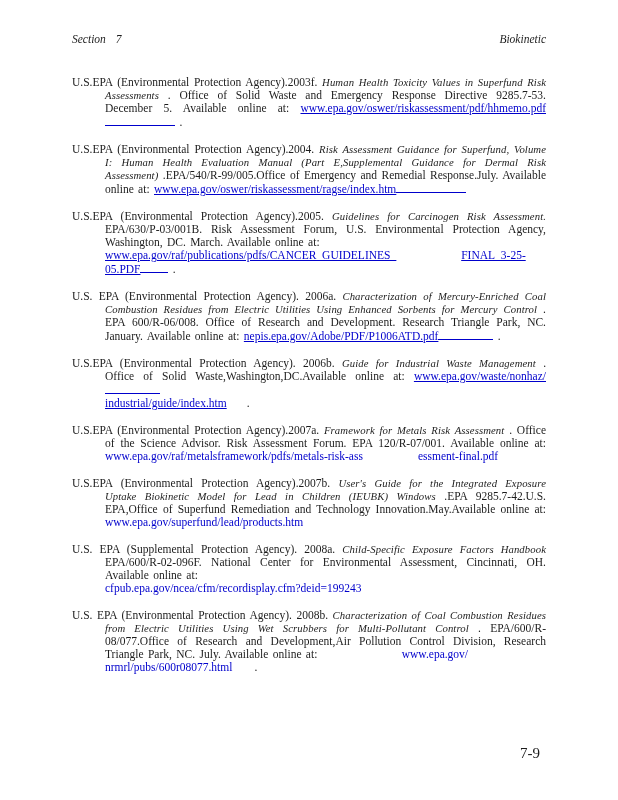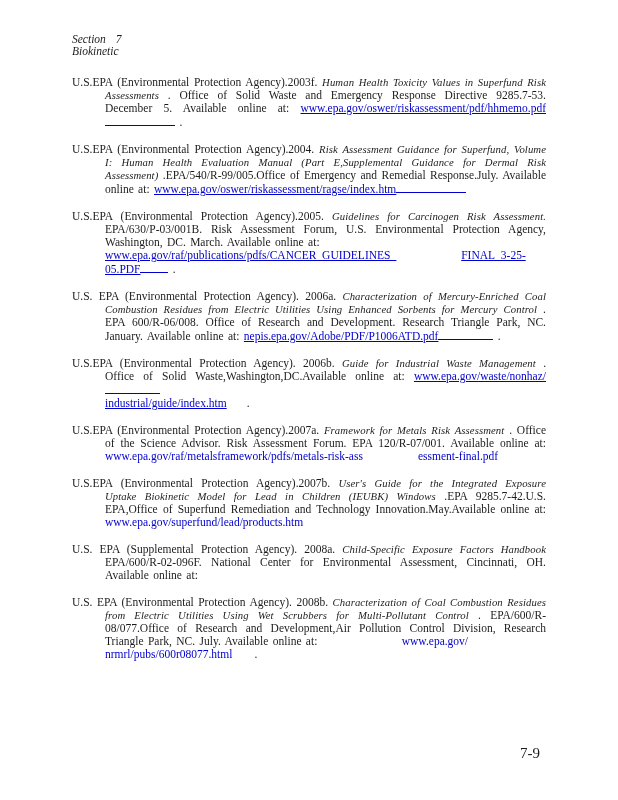--- a/index.html
+++ b/index.html
@@ -24,21 +24,20 @@
   }
   .header {
     position: absolute;
     top: 33px;
     left: 72px;
     width: 474px;
     display: flex;
     justify-content: space-between;
     font-style: italic;
     font-size: 11.5px;
-    flex-direction: column;
   }
   .hdr-left { word-spacing: 7px; }
   .refs {
     position: absolute;
     top: 76px;
     left: 72px;
     width: 474px;
   }
   p.ref {
     margin: 0 0 14px 0;
@@ -82,17 +81,17 @@
     <span class="hdr-right">Biokinetic</span>
   </div>
   <div class="refs">
       <p class="ref"><span class="seg-normal">U.S.EPA (Environmental Protection Agency).2003f. </span><span class="seg-italic">Human Health Toxicity Values in Superfund Risk Assessments</span><span class="seg-normal"> . Office of Solid Waste and Emergency Response Directive 9285.7-53. December 5. Available online at: </span><span class="seg-linku">www.epa.gov/oswer/riskassessment/pdf/hhmemo.pdf</span><span class="seg-uext" style="width: 70px;"></span><span class="seg-normal"> .</span></p>
       <p class="ref"><span class="seg-normal">U.S.EPA (Environmental Protection Agency).2004. </span><span class="seg-italic">Risk Assessment Guidance for Superfund, Volume I: Human Health Evaluation Manual (Part E,Supplemental Guidance for Dermal Risk Assessment)</span><span class="seg-normal"> .EPA/540/R-99/005.Office of Emergency and Remedial Response.July. Available online at: </span><span class="seg-linku">www.epa.gov/oswer/riskassessment/ragse/index.htm</span><span class="seg-uext" style="width: 70px;"></span></p>
       <p class="ref"><span class="seg-normal">U.S.EPA (Environmental Protection Agency).2005. </span><span class="seg-italic">Guidelines for Carcinogen Risk Assessment.</span><span class="seg-normal"> EPA/630/P-03/001B. Risk Assessment Forum, U.S. Environmental Protection Agency, Washington, DC. March. Available online at:</span><br><span class="seg-linku">www.epa.gov/raf/publications/pdfs/CANCER_GUIDELINES_</span><span class="seg-gap" style="width: 65px;"></span><span class="seg-linku">FINAL_3-25-05.PDF</span><span class="seg-uext" style="width: 28px;"></span><span class="seg-normal"> .</span></p>
       <p class="ref"><span class="seg-normal">U.S. EPA (Environmental Protection Agency). 2006a. </span><span class="seg-italic">Characterization of Mercury-Enriched Coal Combustion Residues from Electric Utilities Using Enhanced Sorbents for Mercury Control</span><span class="seg-normal"> . EPA 600/R-06/008. Office of Research and Development. Research Triangle Park, NC. January. Available online at: </span><span class="seg-linku">nepis.epa.gov/Adobe/PDF/P1006ATD.pdf</span><span class="seg-uext" style="width: 55px;"></span><span class="seg-normal"> .</span></p>
       <p class="ref"><span class="seg-normal">U.S.EPA (Environmental Protection Agency). 2006b. </span><span class="seg-italic">Guide for Industrial Waste Management</span><span class="seg-normal"> . Office of Solid Waste,Washington,DC.Available online at: </span><span class="seg-linku">www.epa.gov/waste/nonhaz/</span><span class="seg-uext" style="width: 55px;"></span><br><span class="seg-linku">industrial/guide/index.htm</span><span class="seg-gap" style="width: 20px;"></span><span class="seg-normal">.</span></p>
       <p class="ref"><span class="seg-normal">U.S.EPA (Environmental Protection Agency).2007a. </span><span class="seg-italic">Framework for Metals Risk Assessment</span><span class="seg-normal"> . Office of the Science Advisor. Risk Assessment Forum. EPA 120/R-07/001. Available online at: </span><span class="seg-link">www.epa.gov/raf/metalsframework/pdfs/metals-risk-ass</span><span class="seg-gap" style="width: 55px;"></span><span class="seg-link">essment-final.pdf</span></p>
       <p class="ref"><span class="seg-normal">U.S.EPA (Environmental Protection Agency).2007b. </span><span class="seg-italic">User's Guide for the Integrated Exposure Uptake Biokinetic Model for Lead in Children (IEUBK) Windows</span><span class="seg-normal"> .EPA 9285.7-42.U.S. EPA,Office of Superfund Remediation and Technology Innovation.May.Available online at: </span><span class="seg-link">www.epa.gov/superfund/lead/products.htm</span></p>
-      <p class="ref"><span class="seg-normal">U.S. EPA (Supplemental Protection Agency). 2008a. </span><span class="seg-italic">Child-Specific Exposure Factors Handbook</span><span class="seg-normal"> EPA/600/R-02-096F. National Center for Environmental Assessment, Cincinnati, OH. Available online at:</span><br></p>
+      <p class="ref"><span class="seg-normal">U.S. EPA (Supplemental Protection Agency). 2008a. </span><span class="seg-italic">Child-Specific Exposure Factors Handbook</span><span class="seg-normal"> EPA/600/R-02-096F. National Center for Environmental Assessment, Cincinnati, OH. Available online at:</span><br><span class="seg-link">cfpub.epa.gov/ncea/cfm/recordisplay.cfm?deid=199243</span></p>
       <p class="ref"><span class="seg-normal">U.S. EPA (Environmental Protection Agency). 2008b. </span><span class="seg-italic">Characterization of Coal Combustion Residues from Electric Utilities Using Wet Scrubbers for Multi-Pollutant Control</span><span class="seg-normal"> . EPA/600/R-08/077.Office of Research and Development,Air Pollution Control Division, Research Triangle Park, NC. July. Available online at: </span><span class="seg-gap" style="width: 80px;"></span><span class="seg-link">www.epa.gov/</span><br><span class="seg-link">nrmrl/pubs/600r08077.html</span><span class="seg-gap" style="width: 22px;"></span><span class="seg-normal">.</span></p>
     </div>
   <div class="pageno">7-9</div>
 </div>
 
 </body></html>

